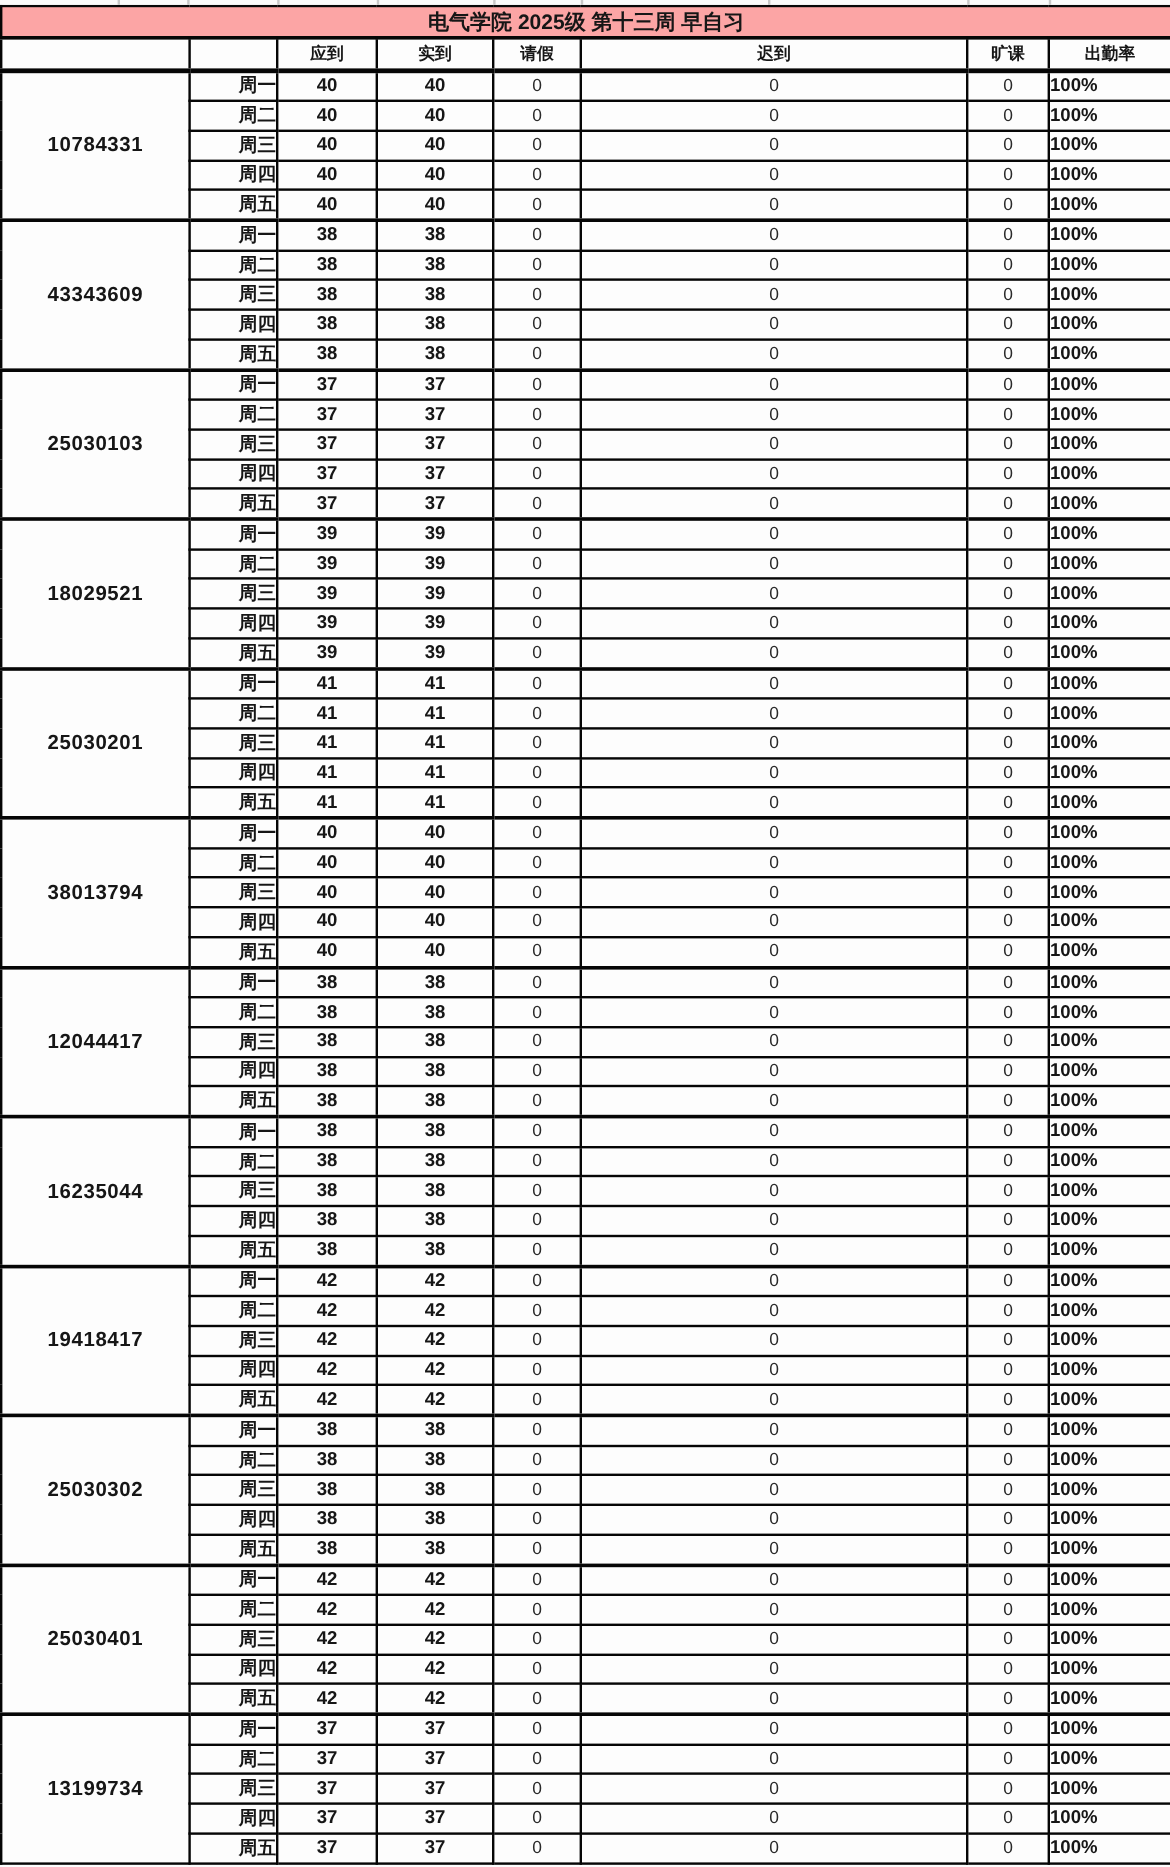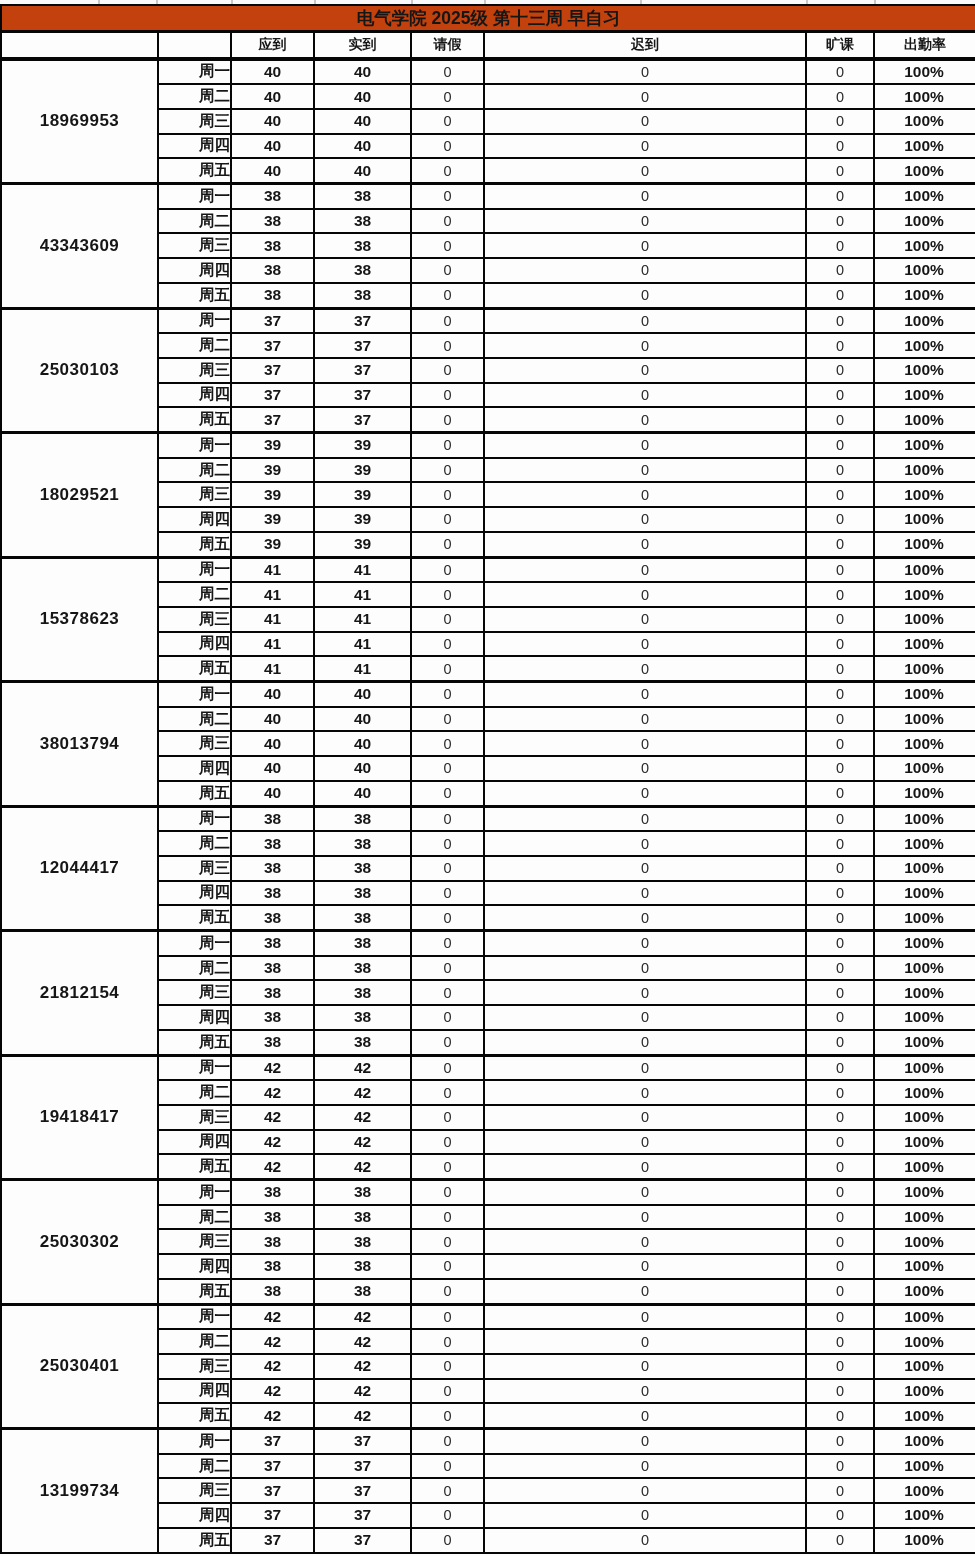--- a/index.html
+++ b/index.html
@@ -41,21 +41,21 @@
     text-align: center;
     vertical-align: middle;
     overflow: hidden;
     white-space: nowrap;
   }
   td.title {
     font-size: 17.5px;
     font-weight: bold;
     border-top: 2px solid #060606;
     border-bottom: 3px solid #060606;
-    background: #c2410c;
+    background: #fca5a5;
   }
   tr.header-row td {
     font-weight: bold;
     font-size: 14px;
     border-bottom: 4px solid #060606;
   }
   td.class-id {
     font-size: 17px;
     font-weight: bold;
     letter-spacing: 0.5px;
@@ -71,21 +71,21 @@
     font-size: 15.5px;
   }
   td.zero {
     font-weight: 400;
     font-size: 14.5px;
     color: #2a2a2a;
   }
   td.rate {
     font-weight: bold;
     font-size: 15.5px;
-    text-align: center;
+    text-align: left;
     padding-right: 2px;
   }
   tr.block-start td { border-top: 3px solid #060606; }
 </style>
 </head>
 <body>
 
 <div class="sheet">
   <div class="top-strip">
     <i style="left:98px"></i>
@@ -120,21 +120,21 @@
         <td>应到</td>
         <td>实到</td>
         <td>请假</td>
         <td>迟到</td>
         <td>旷课</td>
         <td>出勤率</td>
       </tr>
     </thead>
     <tbody id="table-body">
         <tr class="block-start">
-          <td rowspan="5" class="class-id">18969953</td>
+          <td rowspan="5" class="class-id">10784331</td>
           <td class="day">周一</td>
           <td class="num">40</td>
           <td class="num">40</td>
           <td class="zero">0</td>
           <td class="zero">0</td>
           <td class="zero">0</td>
           <td class="rate">100%</td>
         </tr>
         <tr>
           <td class="day">周二</td>
@@ -304,21 +304,21 @@
         <tr>
           <td class="day">周五</td>
           <td class="num">39</td>
           <td class="num">39</td>
           <td class="zero">0</td>
           <td class="zero">0</td>
           <td class="zero">0</td>
           <td class="rate">100%</td>
         </tr>
         <tr class="block-start">
-          <td rowspan="5" class="class-id">15378623</td>
+          <td rowspan="5" class="class-id">25030201</td>
           <td class="day">周一</td>
           <td class="num">41</td>
           <td class="num">41</td>
           <td class="zero">0</td>
           <td class="zero">0</td>
           <td class="zero">0</td>
           <td class="rate">100%</td>
         </tr>
         <tr>
           <td class="day">周二</td>
@@ -442,21 +442,21 @@
         <tr>
           <td class="day">周五</td>
           <td class="num">38</td>
           <td class="num">38</td>
           <td class="zero">0</td>
           <td class="zero">0</td>
           <td class="zero">0</td>
           <td class="rate">100%</td>
         </tr>
         <tr class="block-start">
-          <td rowspan="5" class="class-id">21812154</td>
+          <td rowspan="5" class="class-id">16235044</td>
           <td class="day">周一</td>
           <td class="num">38</td>
           <td class="num">38</td>
           <td class="zero">0</td>
           <td class="zero">0</td>
           <td class="zero">0</td>
           <td class="rate">100%</td>
         </tr>
         <tr>
           <td class="day">周二</td>

